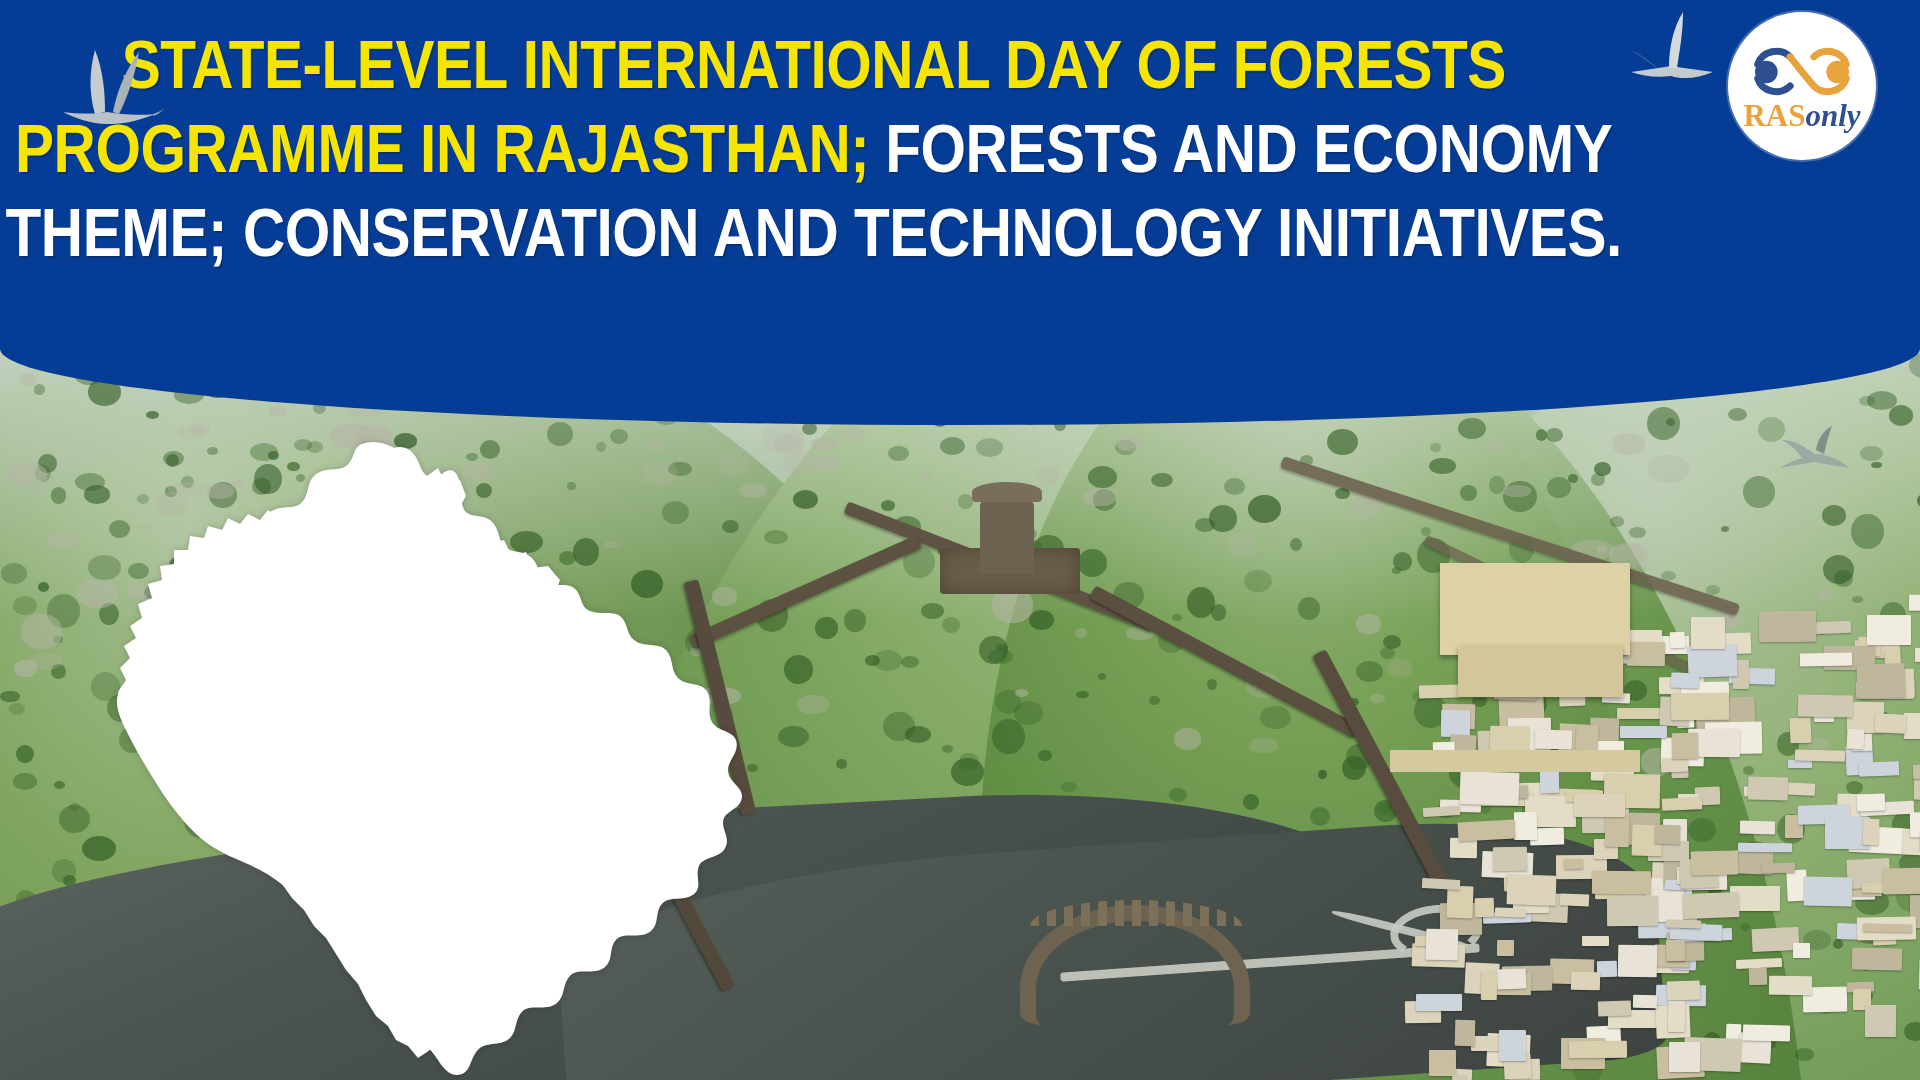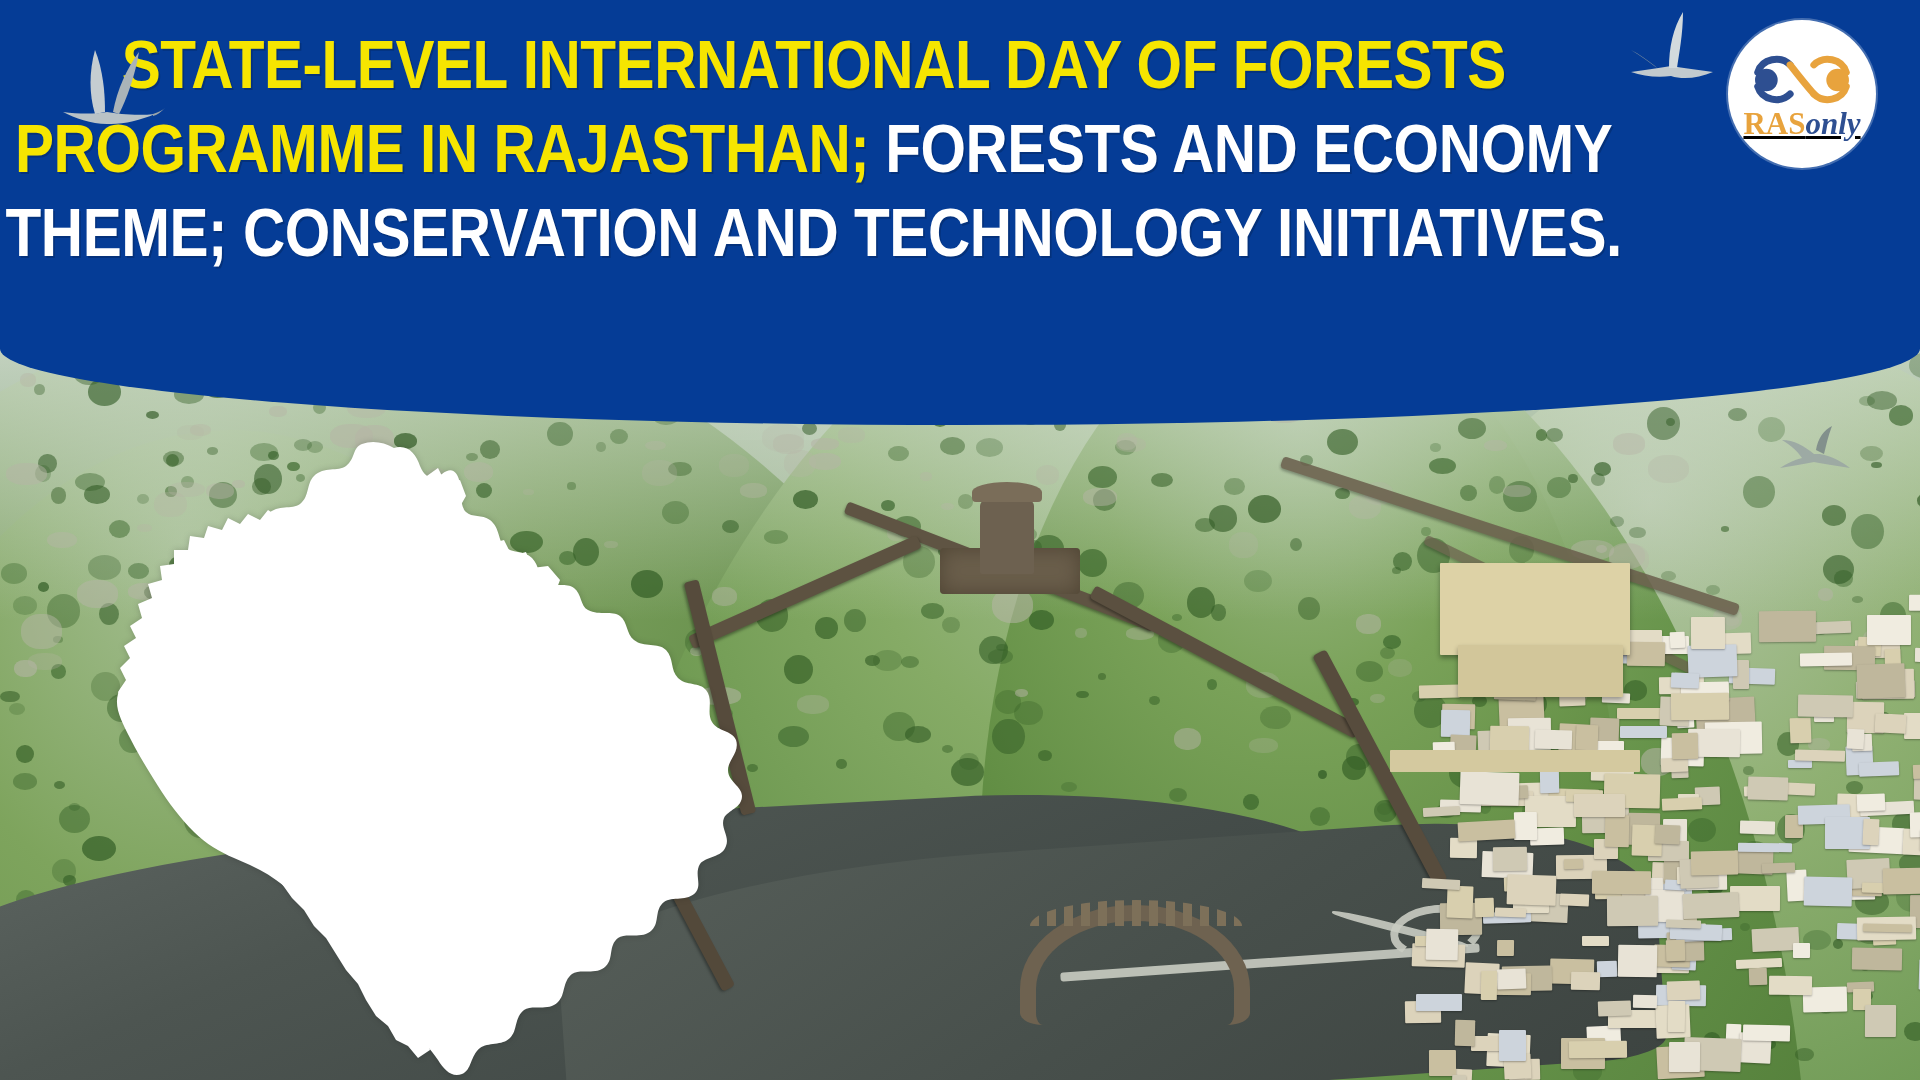--- a/index.html
+++ b/index.html
@@ -135,25 +135,24 @@
     font-size:68px; line-height:84px; letter-spacing:-0.5px;
     text-transform:uppercase; white-space:nowrap;
     transform:scaleX(.86); transform-origin:center;
     text-shadow:2px 2px 0 rgba(0,0,0,.18);
   }
   .t-yellow{ color:#F6E500; }
   .t-white{ color:#FFFFFF; }
 
   
   .logo{
-    position:absolute; left:1728px; top:20px; width:148px; height:148px;
+    position:absolute; left:1728px; top:12px; width:148px; height:148px;
     background:#fff; border-radius:50%;
     display:flex; flex-direction:column; align-items:center; justify-content:center;
     box-shadow:0 0 0 2px rgba(255,255,255,.25);
-    text-decoration:underline;
   }
   .logo-mark{ width:108px; height:52px; margin-top:4px; }
   .logo-text{
     font-family:"Liberation Serif", serif;
     font-size:31px; font-weight:700; line-height:1; margin-top:2px; white-space:nowrap;
   }
   .logo-ras{ color:#E8A33D; }
   .logo-only{ color:#2E4F91; font-style:italic; }
 
   

